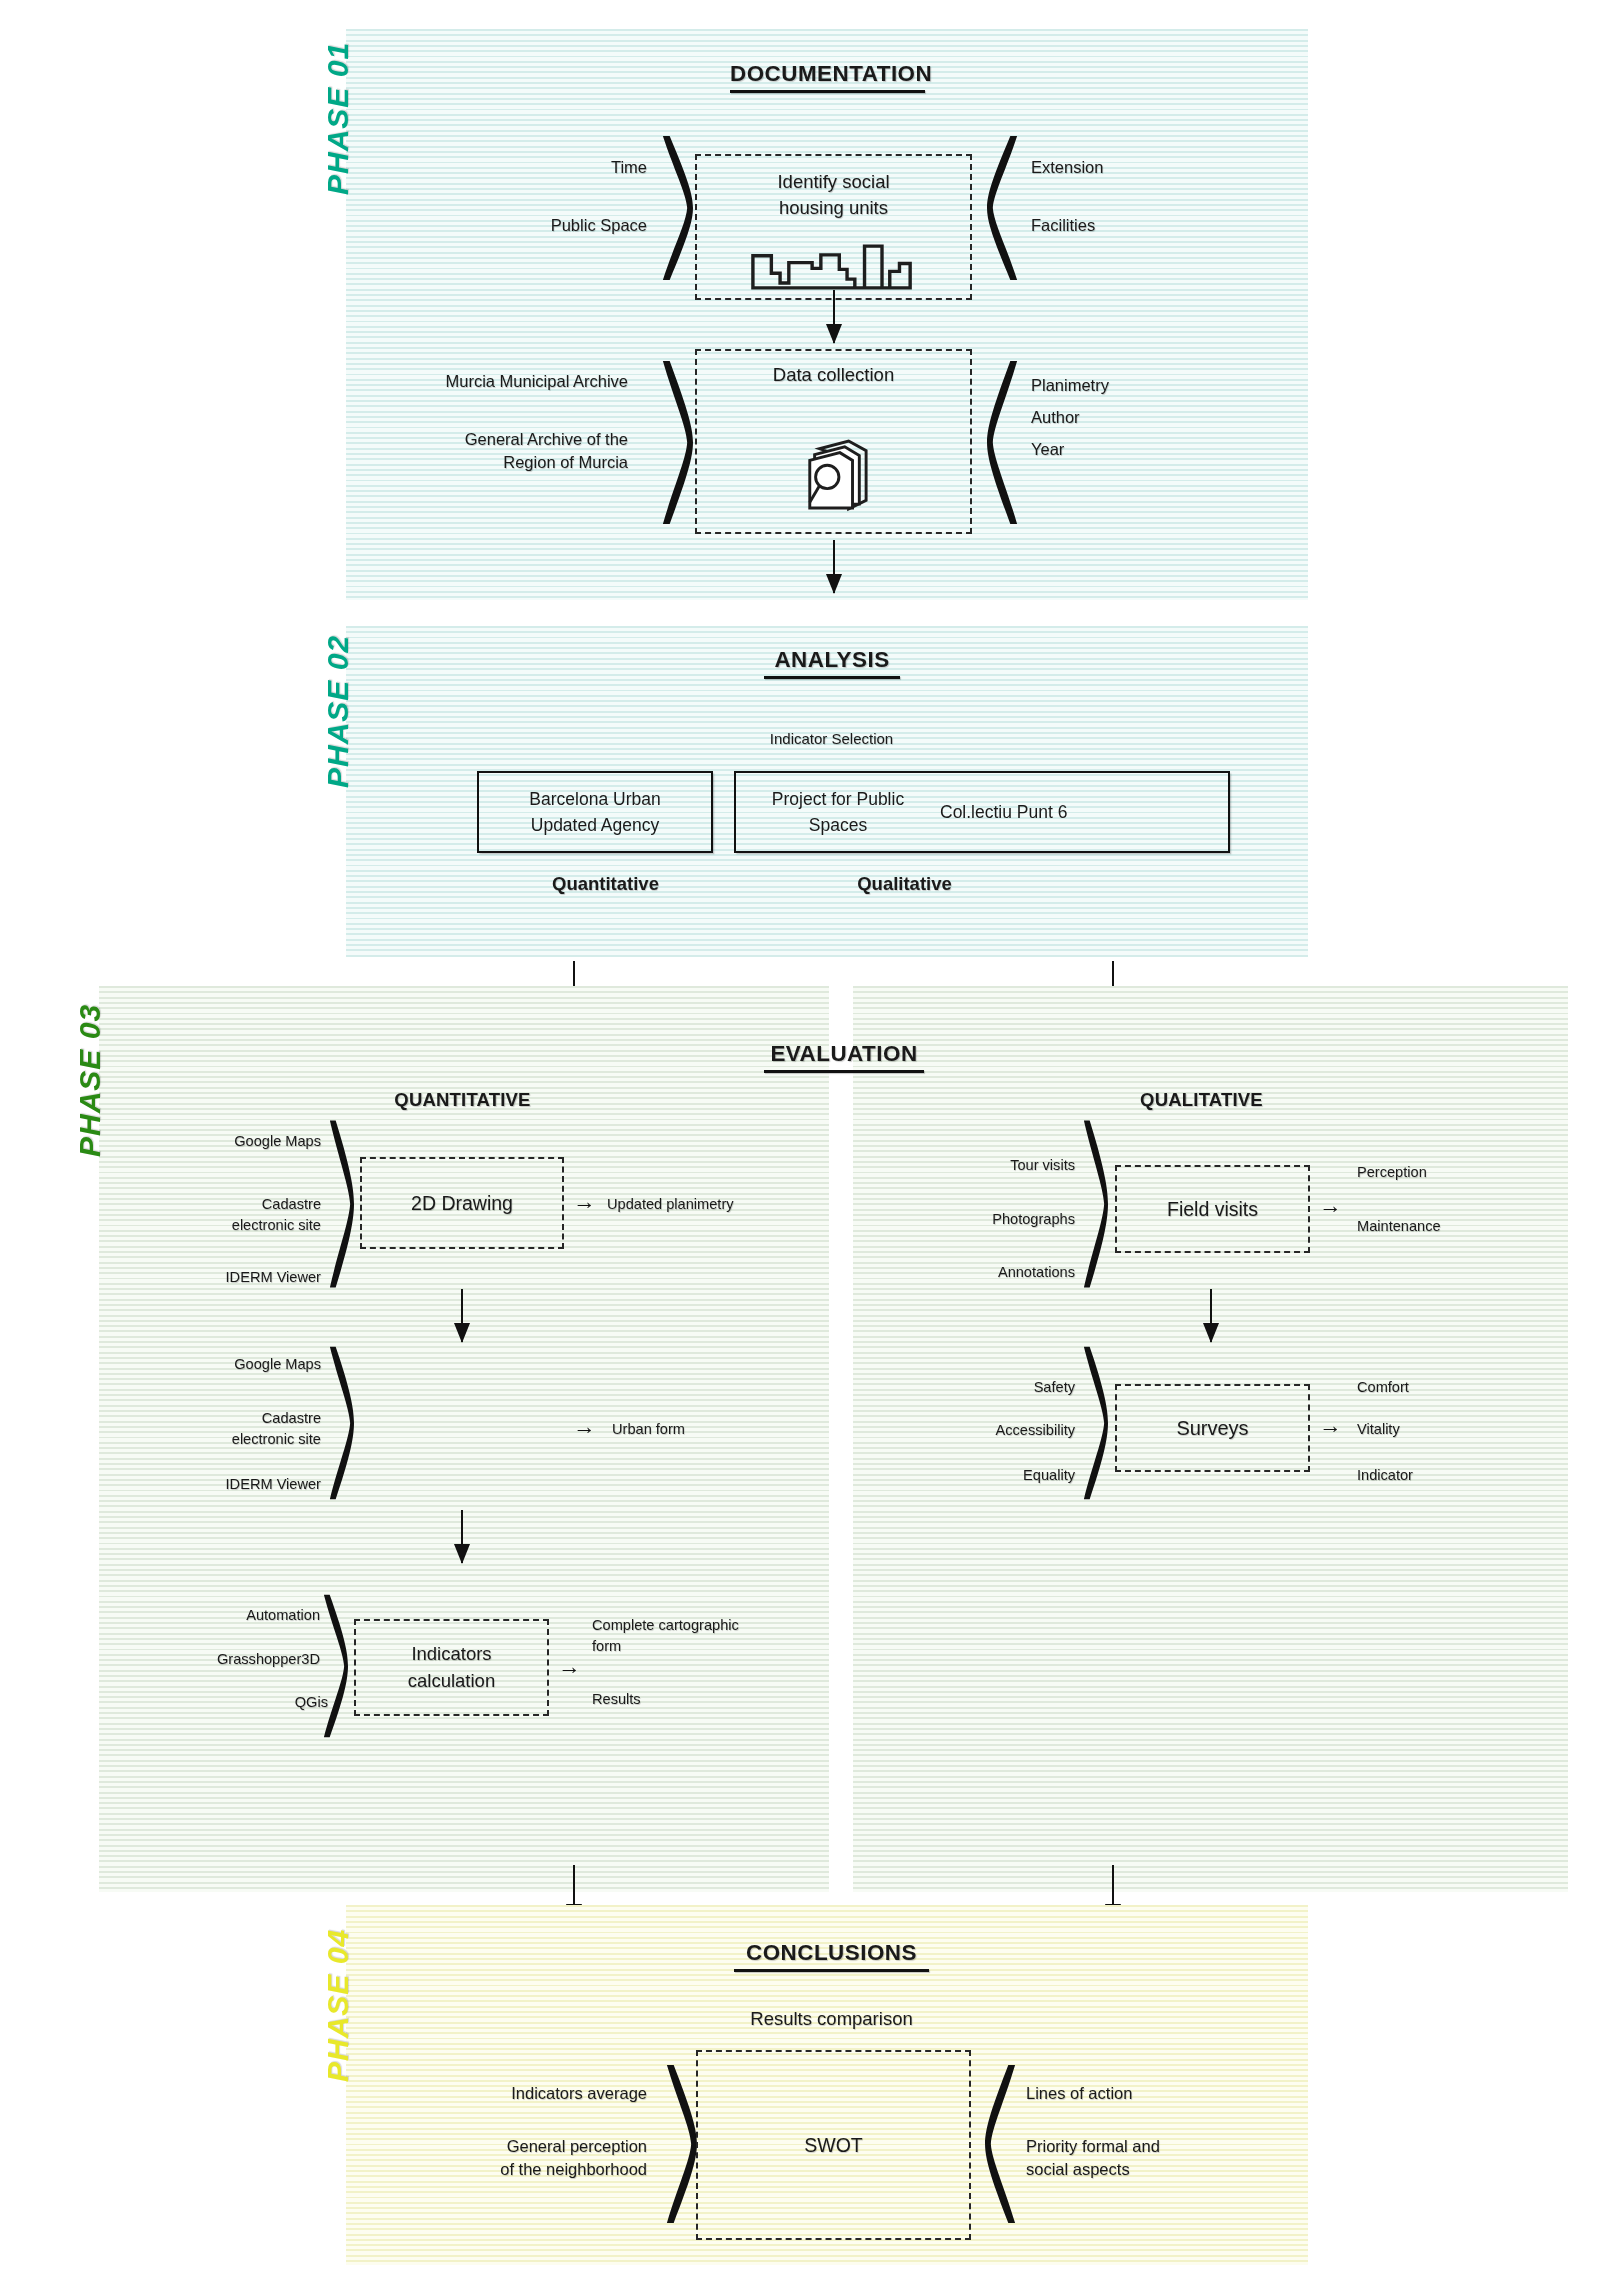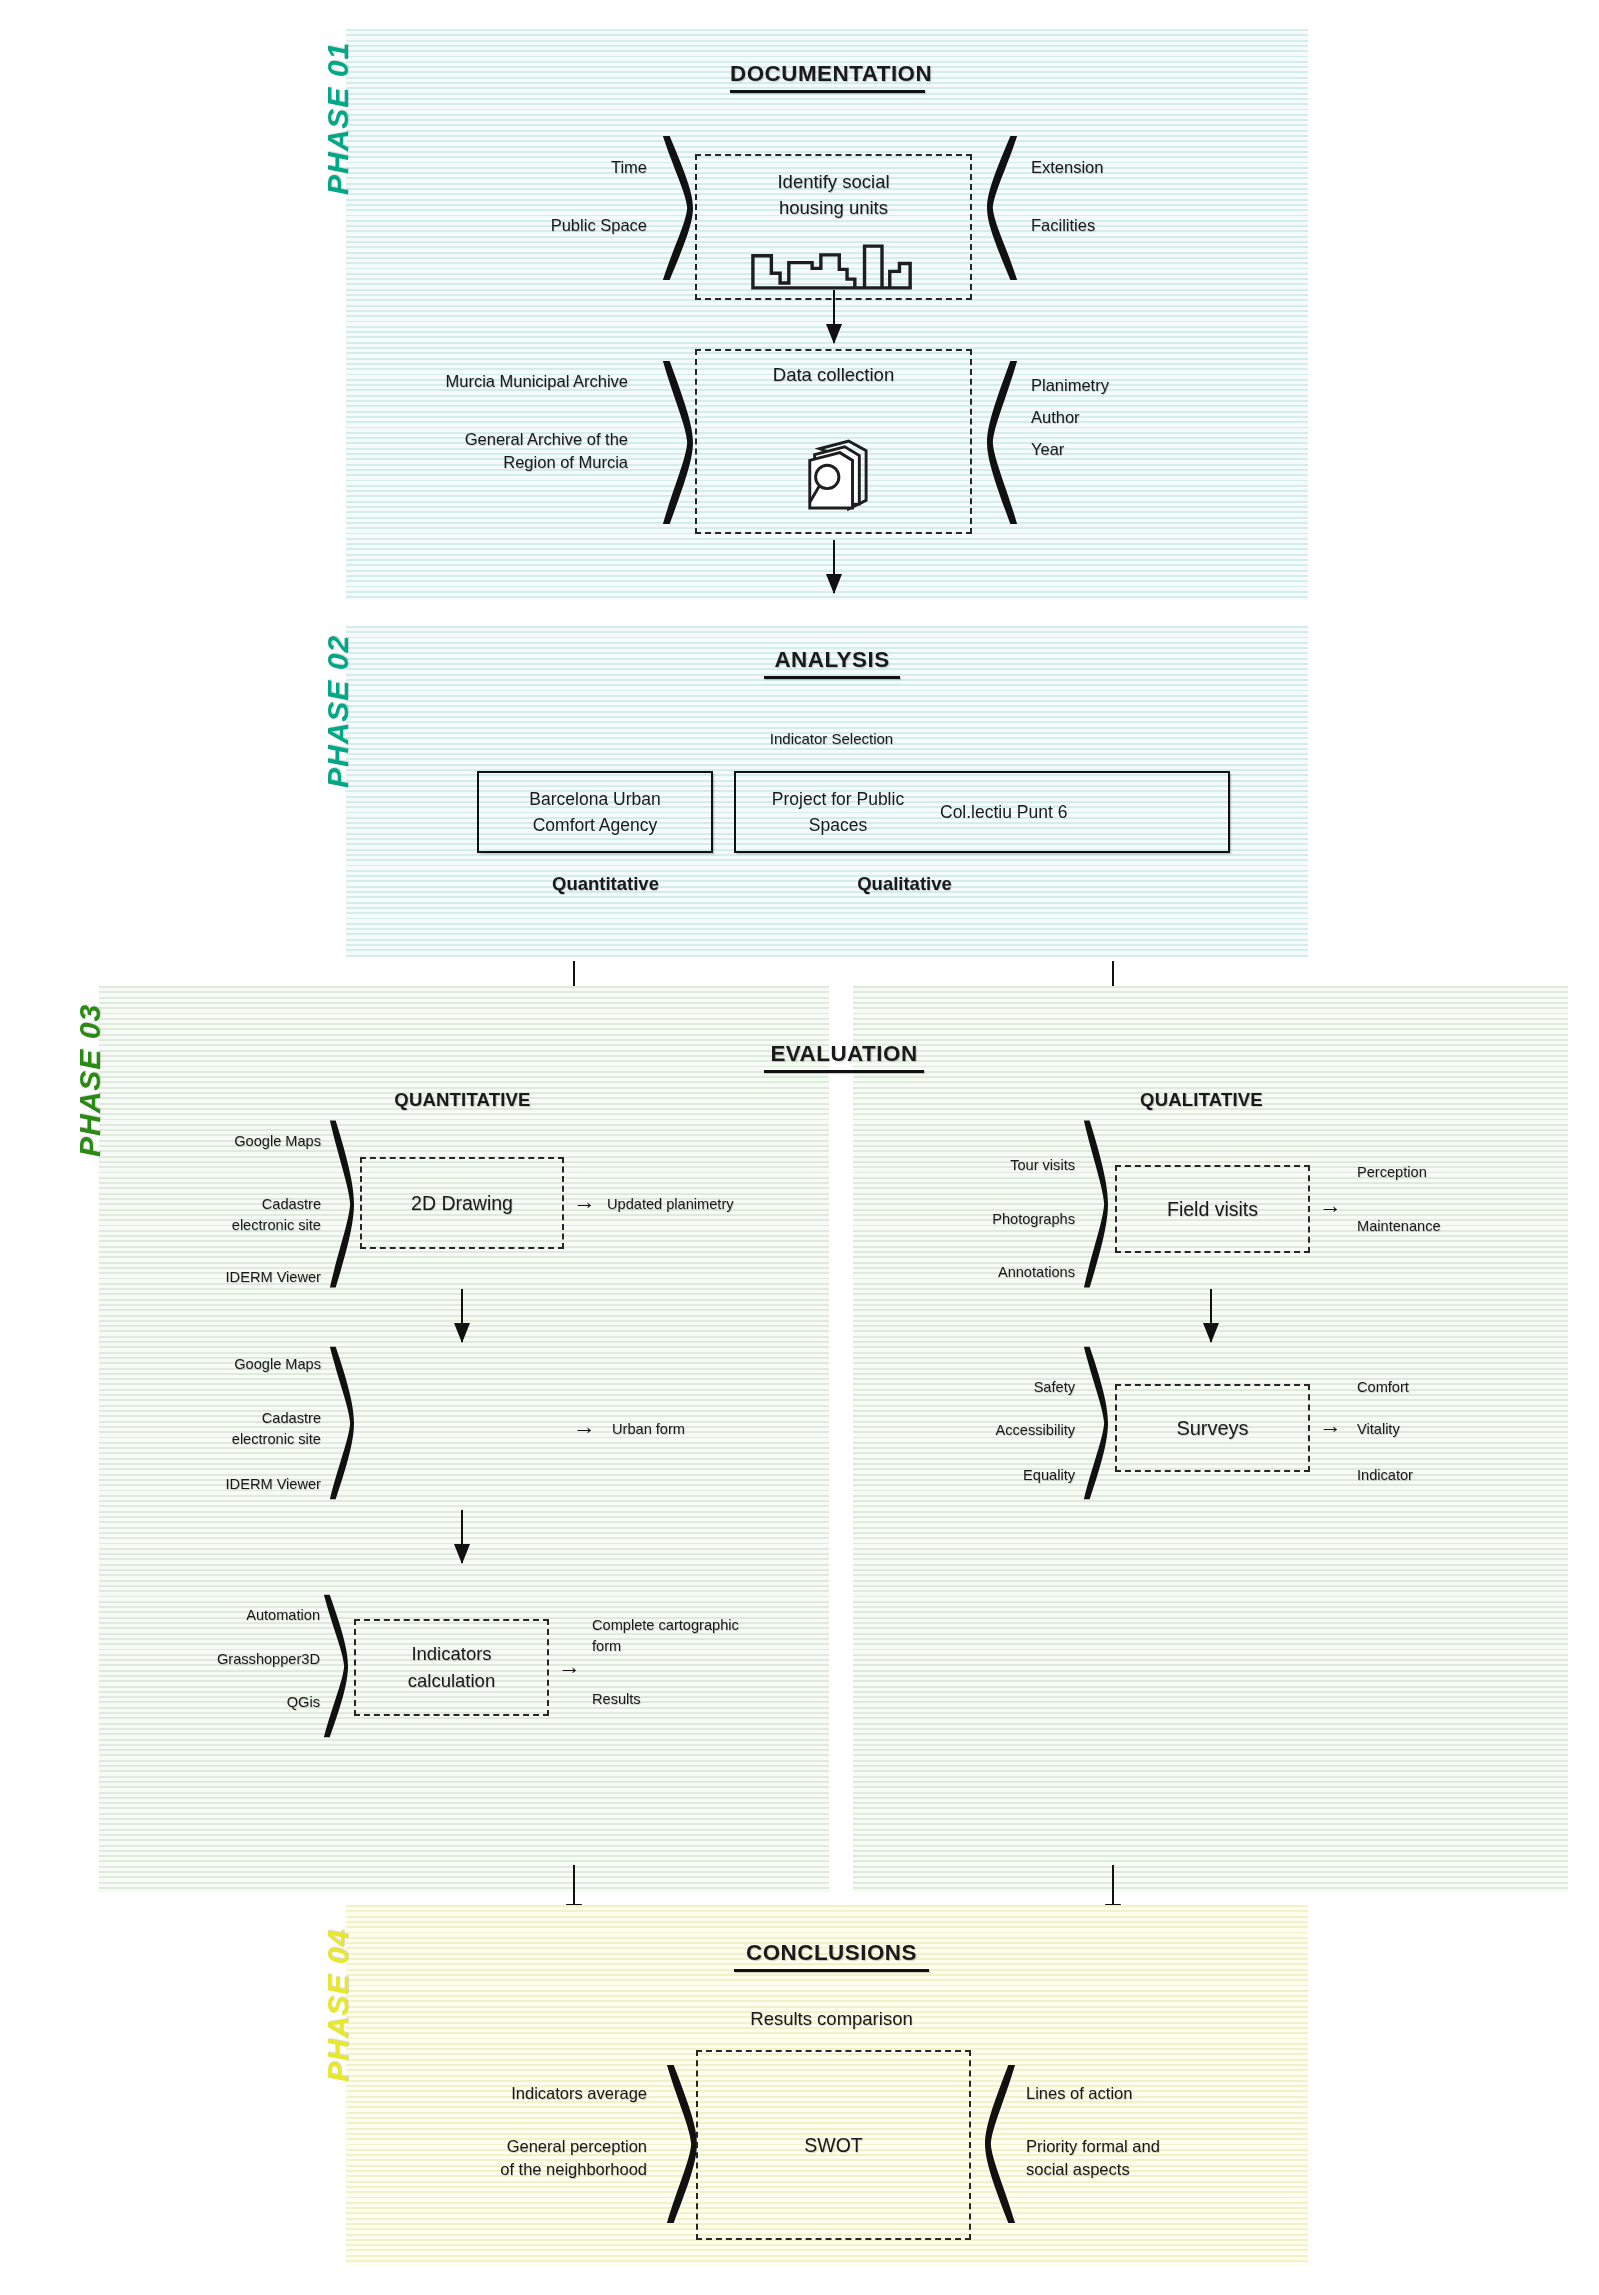--- a/index.html
+++ b/index.html
@@ -239,21 +239,21 @@
   <div class="sec-title" style="left:764px;top:647px;width:136px;">
     <span>ANALYSIS</span>
     <span class="ul"></span>
   </div>
 
   <div class="txt c" style="left:671px;top:728px;width:321px;font-size:15px;">Indicator Selection</div>
 
   <div class="solidbox" style="left:477px;top:771px;width:236px;height:82px;">
     <div>
       <div>Barcelona Urban</div>
-      <div>Comfort Agency</div>
+      <div>Updated Agency</div>
     </div>
   </div>
 
   <div class="solidbox" style="left:734px;top:771px;width:496px;height:82px;justify-content:flex-start;">
     <div style="width:204px;text-align:center;">
       <div>Project for Public</div>
       <div>Spaces</div>
     </div>
     <div style="width:253px;text-align:left;">Col.lectiu Punt 6</div>
   </div>
@@ -321,21 +321,21 @@
   <span class="rarrow" style="left:573px;top:1416px;">→</span>
   <div class="txt sm l" style="left:612px;top:1419px;width:185px;">Urban form</div>
 
   <div class="vconn" style="left:455px;top:1510px;width:14.6px;height:53px;">
     <div class="stem"></div>
       <div class="head"></div>
   </div>
 
   <div class="txt sm r" style="left:160px;top:1605px;width:160px;">Automation</div>
   <div class="txt sm r" style="left:160px;top:1649px;width:160px;">Grasshopper3D</div>
-  <div class="txt sm r" style="left:160px;top:1692px;width:160px;">QGis</div>
+  <div class="txt sm r" style="left:168px;top:1692px;width:160px;">QGis</div>
 
   <svg class="brace" style="left:321px;top:1593px;" width="27" height="146" viewBox="0 0 56 300">
     <path d="M6,2 C24,70 46,120 48,150 C46,180 24,230 6,298 L18,298 C44,226 56,182 56,150 C56,118 44,74 18,2 Z" fill="#111"></path>
   </svg>
 
   <div class="dashbox" style="left:354px;top:1619px;width:195px;height:97px;font-size:18.5px;">
     <div>
       <div>Indicators</div>
       <div>calculation</div>
     </div>

